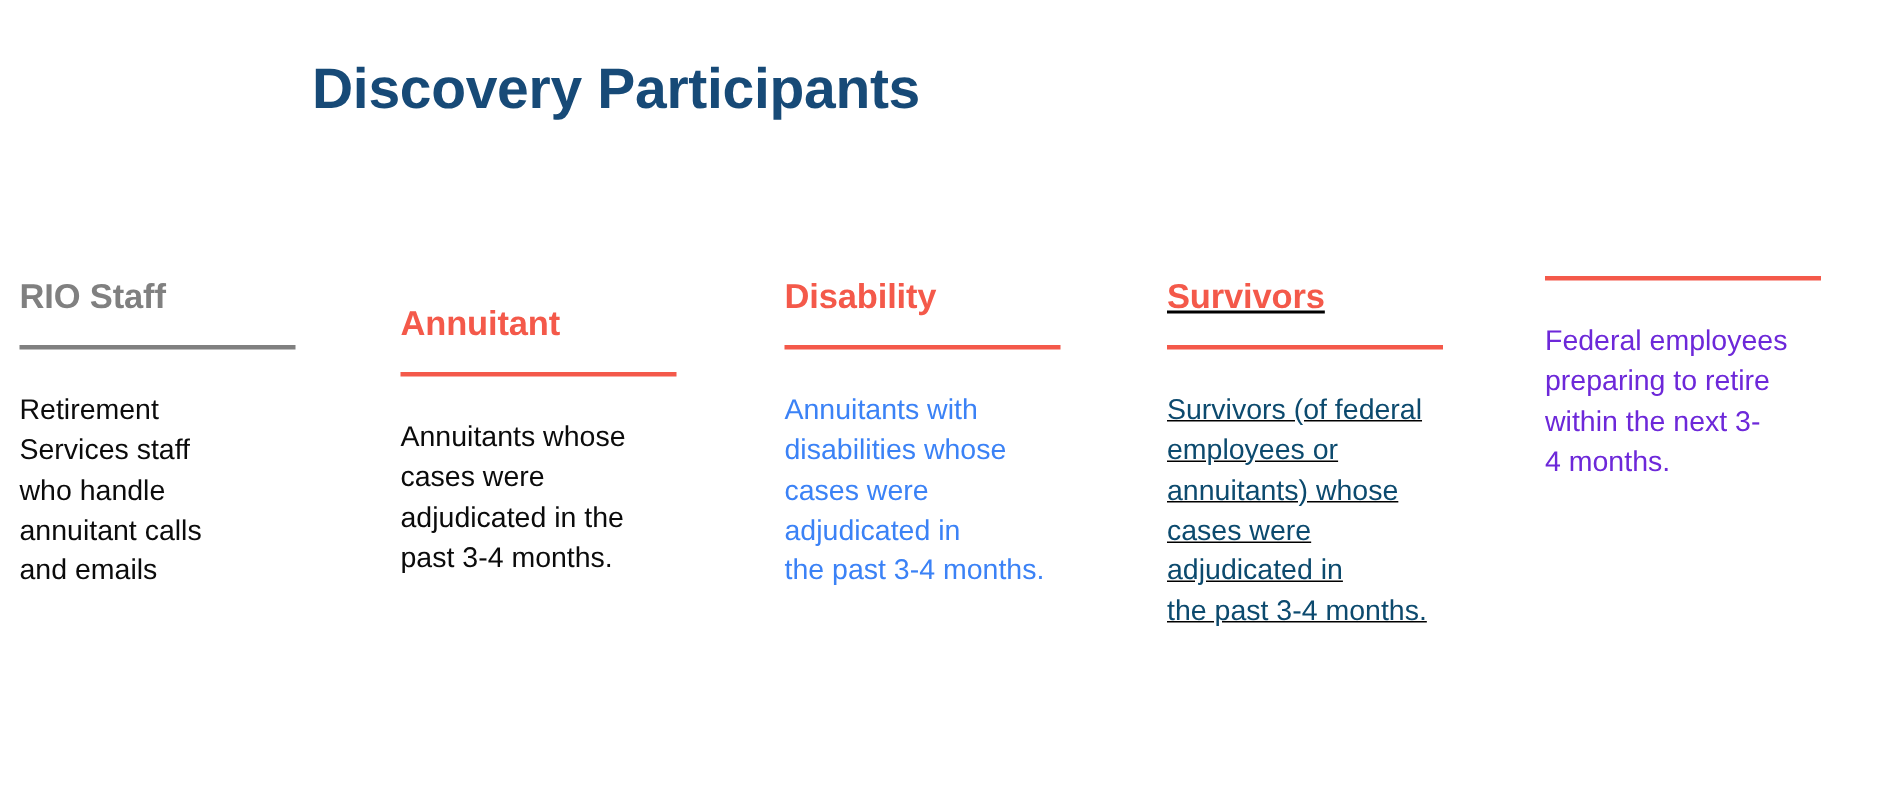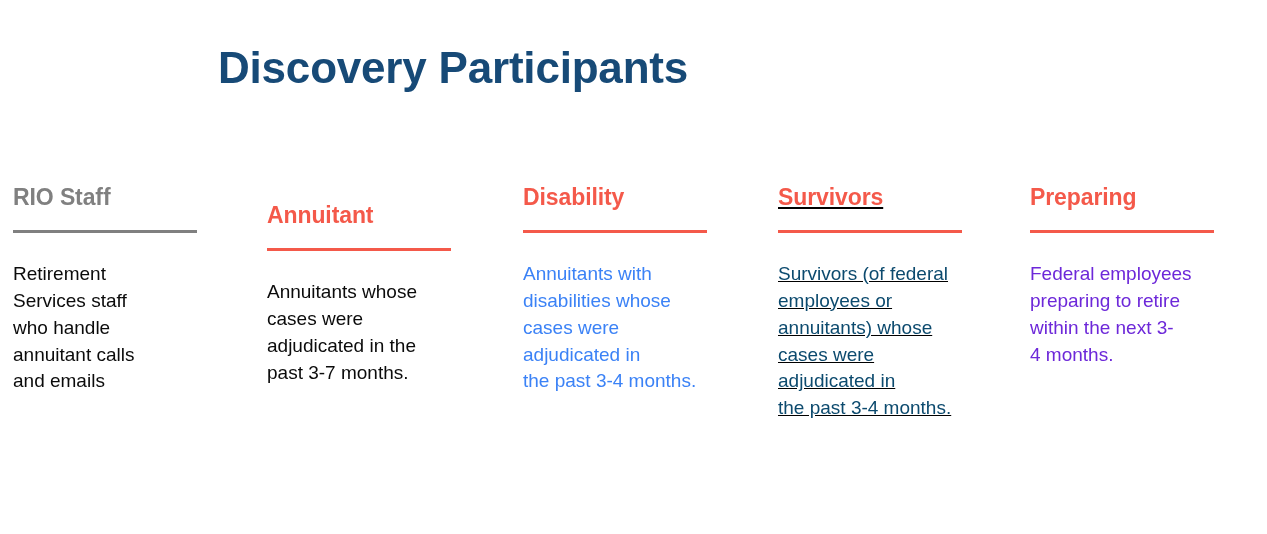--- a/index.html
+++ b/index.html
@@ -19,23 +19,23 @@
   .slide {
     position: relative;
     width: 1267px;
     height: 534px;
     background: #ffffff;
     box-sizing: border-box;
   }
 
   .slide-title {
     position: absolute;
-    left: 218px;
+    left: 208px;
     top: 13px;
-    font-size: 44px;
+    font-size: 38px;
     font-weight: bold;
     color: #174A77;
     letter-spacing: -0.2px;
     line-height: 1.18;
     white-space: nowrap;
   }
 
   .columns {
     position: absolute;
     left: 0px;
@@ -104,21 +104,21 @@
 annuitant calls
 and emails</p>
     </div>
 
     <div class="column col-1">
       <div class="col-heading" style="color: rgb(244, 89, 74);">Annuitant</div>
       <div class="col-rule" style="background: rgb(244, 89, 74);"></div>
       <p class="col-body" style="color: rgb(11, 11, 11);">Annuitants whose
 cases were
 adjudicated in the
-past 3-7 months.</p>
+past 3-4 months.</p>
     </div>
 
     <div class="column col-2">
       <div class="col-heading" style="color: rgb(244, 89, 74);">Disability</div>
       <div class="col-rule" style="background: rgb(244, 89, 74);"></div>
       <p class="col-body" style="color: #3b82f6;">Annuitants with
 disabilities whose
 cases were
 adjudicated in
 the past 3-4 months.</p>
@@ -129,21 +129,20 @@
       <div class="col-rule" style="background: rgb(244, 89, 74);"></div>
       <p class="col-body" style="color: #0c4a6e;">Survivors (of federal
 employees or
 annuitants) whose
 cases were
 adjudicated in
 the past 3-4 months.</p>
     </div>
 
     <div class="column col-4">
-      <div class="col-heading" style="color: rgb(244, 89, 74);">Preparing</div>
       <div class="col-rule" style="background: rgb(244, 89, 74);"></div>
       <p class="col-body" style="color: #6d28d9;">Federal employees
 preparing to retire
 within the next 3-
 4 months.</p>
     </div>
 
   </div>
 </div>
 

